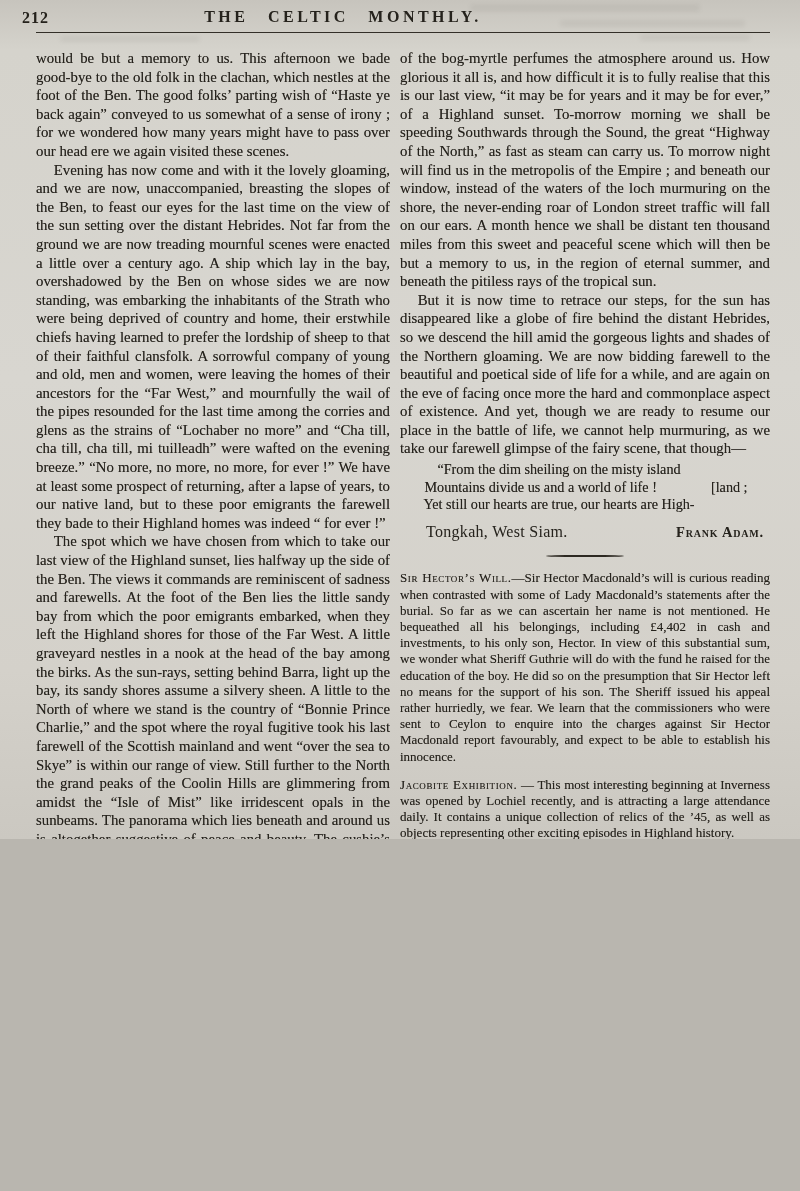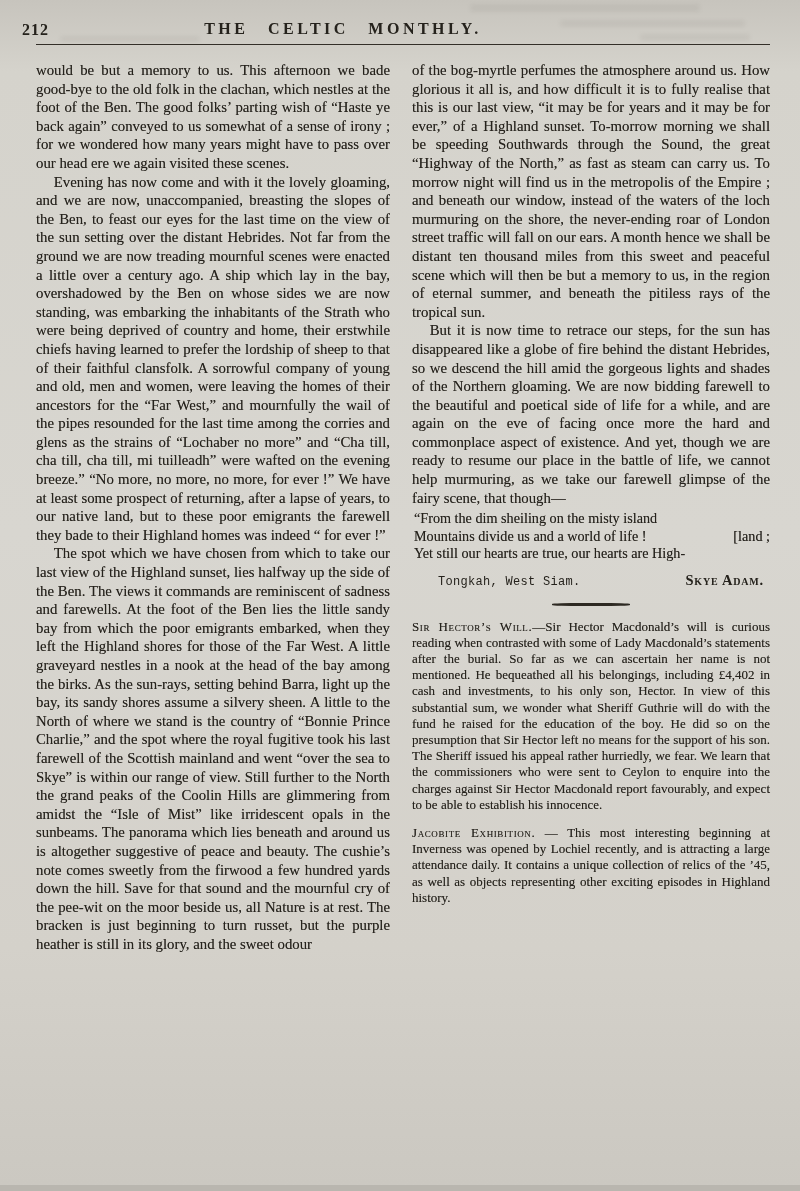--- a/index.html
+++ b/index.html
@@ -4,23 +4,23 @@
 <style>
   html, body { margin: 0; padding: 0; }
   body {
     width: 800px;
     font-family: "Liberation Serif", "DejaVu Serif", serif;
     background: #b9b6af;
   }
   .page {
     position: relative;
     width: 800px;
-    height: 1185px;
+    height: 839px;
     box-sizing: border-box;
-    padding: 20px 30px 0 36px;
+    padding: 8px 30px 0 36px;
     overflow: hidden;
     background: linear-gradient(180deg, #c7c4bd 0%, #d5d3cc 6%, #d8d6d0 45%, #d4d1ca 80%, #cbc8c1 100%);
     color: #25221c;
   }
   
   .bleed {
     position: absolute;
     background: #55504a;
     opacity: 0.07;
     filter: blur(2px);
@@ -51,51 +51,51 @@
     text-align: center;
     font-size: 16px;
     font-weight: bold;
     letter-spacing: 3.5px;
     word-spacing: 12px;
     padding-right: 120px; 
   }
 
   .columns {
     display: flex;
-    gap: 22px;
+    gap: 10px;
   }
   .col { min-width: 0; }
   .col-left  { width: 354px; flex: 0 0 354px; }
   .col-right { flex: 1; }
 
   p.body-par {
     margin: 0;
     font-size: 14.8px;
     line-height: 18.6px;
     text-align: justify;
     text-shadow: 0 0 0.4px rgba(20,16,10,0.45);
   }
   p.indent { text-indent: 1.2em; }
 
   .poem {
     margin: 3px 0 2px 2px;
     font-size: 14.2px;
     line-height: 17.6px;
     text-shadow: 0 0 0.4px rgba(20,16,10,0.45);
   }
-  .poem-line { display: flex; justify-content: space-between; white-space: nowrap; }
+  .poem-line { display: flex; justify-content: center; white-space: nowrap; }
   .poem-line .poem-tag { padding-left: 6px; margin-left: 48px; }
 
   .signature {
     display: flex;
     justify-content: space-between;
     align-items: baseline;
     margin: 9px 6px 0 26px;
   }
-  .sig-place { font-size: 12px; letter-spacing: 0.3px; font-family: Liberation Mono, monospace; }
+  .sig-place { font-size: 16px; letter-spacing: 0.3px; }
   .sig-author {
     font-variant: small-caps;
     font-size: 14.5px;
     font-weight: bold;
     letter-spacing: 0.8px;
   }
 
   .section-rule {
     width: 78px;
     height: 2.5px;
@@ -156,21 +156,21 @@
           <span>Yet still our hearts are true, our hearts are High-</span>
           <span class="poem-tag"></span>
         </div>
         <div class="poem-line">
           <span class="poem-tag"></span>
         </div>
       </div>
 
       <div class="signature">
         <span class="sig-place">Tongkah, West Siam.</span>
-        <span class="sig-author">Skye Adam.</span>
+        <span class="sig-author">Frank Adam.</span>
       </div>
 
       <div class="section-rule"></div>
 
       <p class="note"><span class="note-lead">Sir Hector’s Will.</span><span>—Sir Hector Macdonald’s will is curious reading when contrasted with some of Lady Macdonald’s statements after the burial.  So far as we can ascertain her name is not mentioned.  He bequeathed all his belongings, including £4,402 in cash and investments, to his only son, Hector.  In view of this substantial sum, we wonder what Sheriff Guthrie will do with the fund he raised for the education of the boy.  He did so on the presumption that Sir Hector left no means for the support of his son.  The Sheriff issued his appeal rather hurriedly, we fear.  We learn that the commissioners who were sent to Ceylon to enquire into the charges against Sir Hector Macdonald report favourably, and expect to be able to establish his innocence.</span></p>
 
 
       <p class="note"><span class="note-lead">Jacobite Exhibition.</span><span> — This most interesting beginning at Inverness was opened by Lochiel recently, and is attracting a large attendance daily.  It contains a unique collection of relics of the ’45, as well as objects representing other exciting episodes in Highland history.</span></p>
     </div>
 

